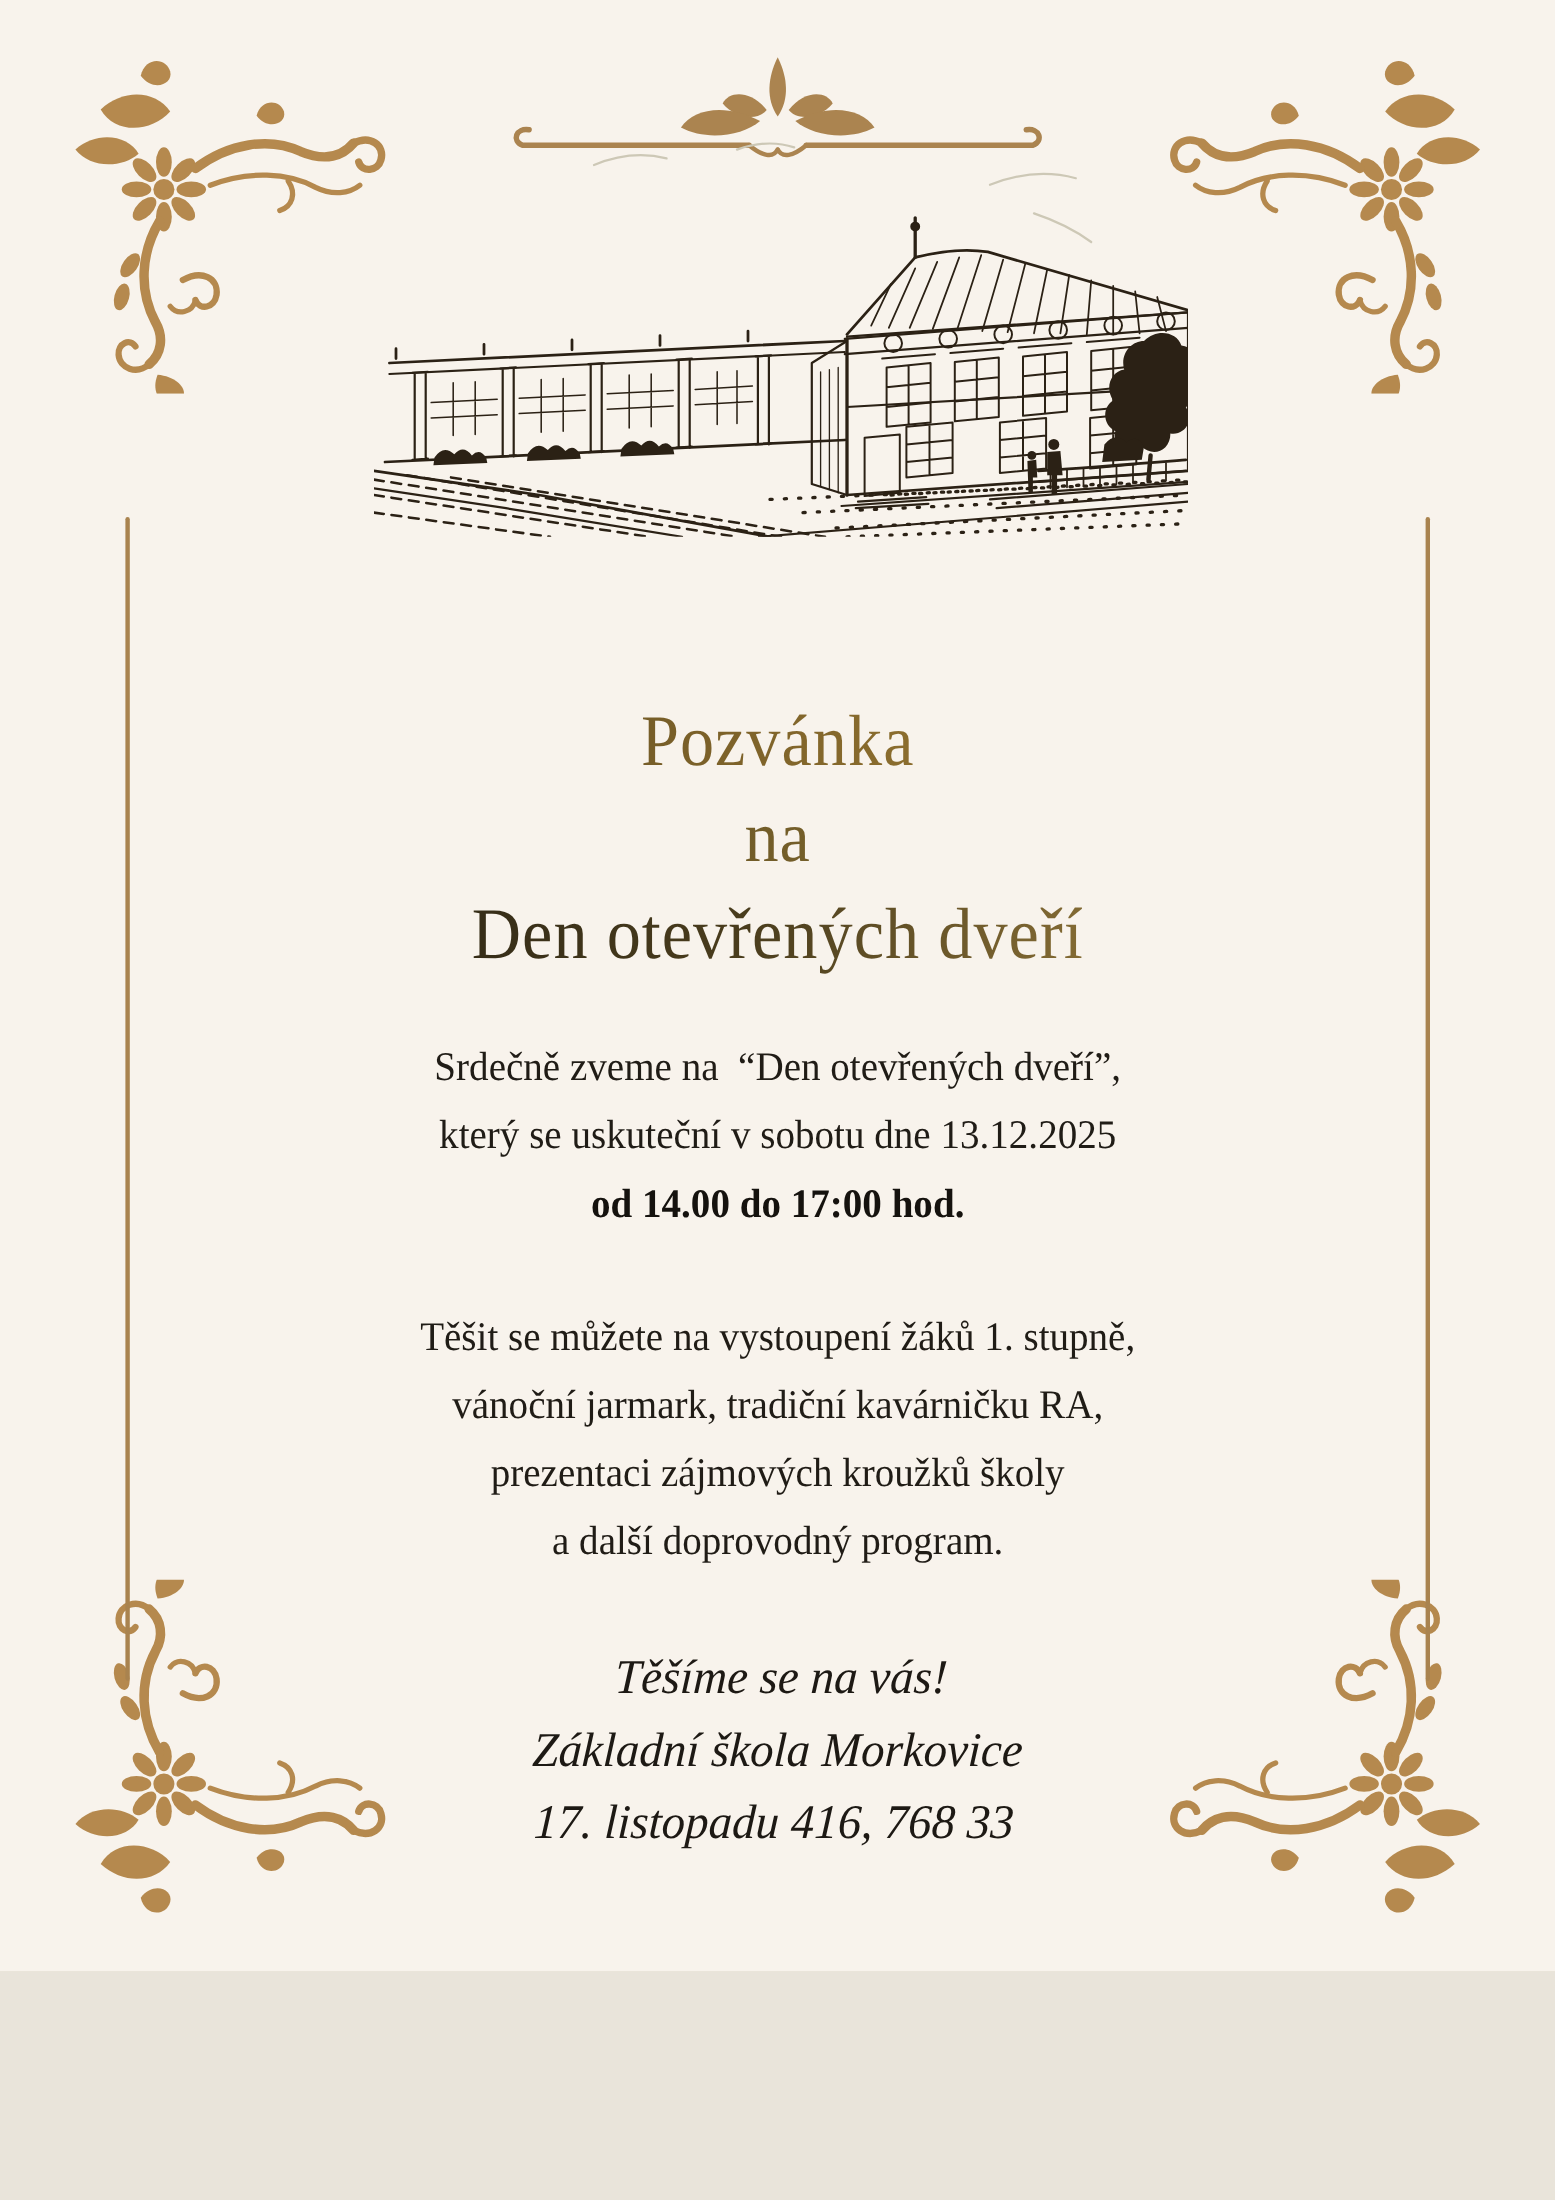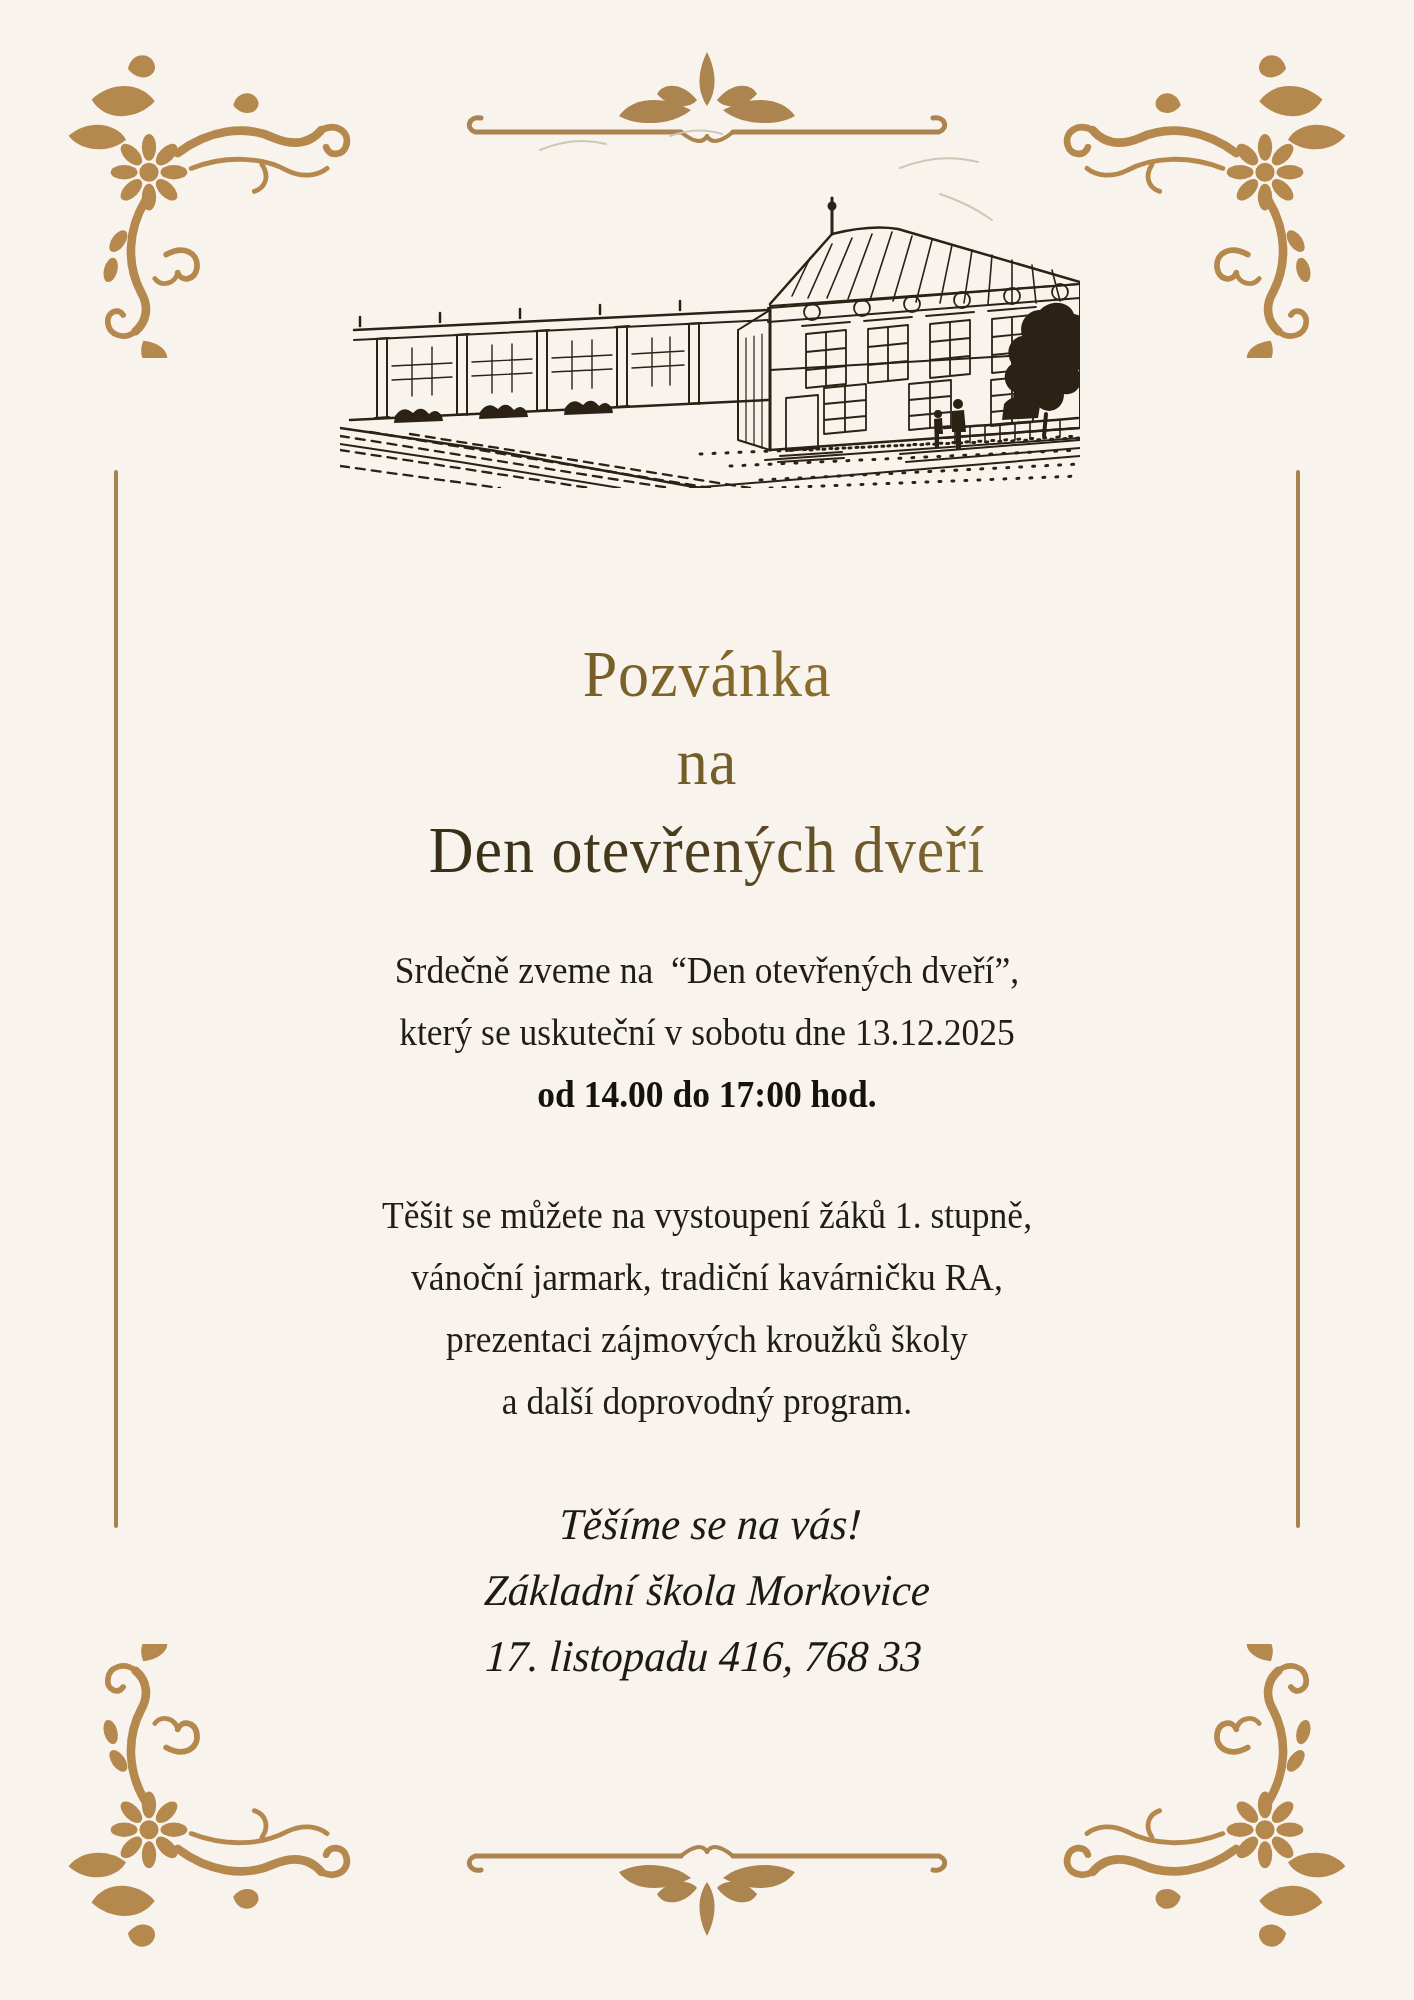--- a/index.html
+++ b/index.html
@@ -1,17 +1,17 @@
 <!DOCTYPE html>
 <html lang="cs"><head>
 <meta charset="utf-8">
 <style>
   html,body{margin:0;padding:0;background:#e9e4da;}
   .page{
-    position:relative;width:1414px;height:2000px;margin:0 auto;
+    position:relative;width:1414px;height:1792px;margin:0 auto;
     background:#f8f3ec;overflow:hidden;
     font-family:"Liberation Serif","DejaVu Serif",serif;
     color:#221d15;
   }
   
   .corner{position:absolute;width:316px;height:316px;}
   .corner.tl{left:36px;top:42px;}
   .corner.tr{right:36px;top:42px;transform:scaleX(-1);}
   .corner.bl{left:36px;bottom:40px;transform:scaleY(-1);}
   .corner.br{right:36px;bottom:40px;transform:scale(-1,-1);}

